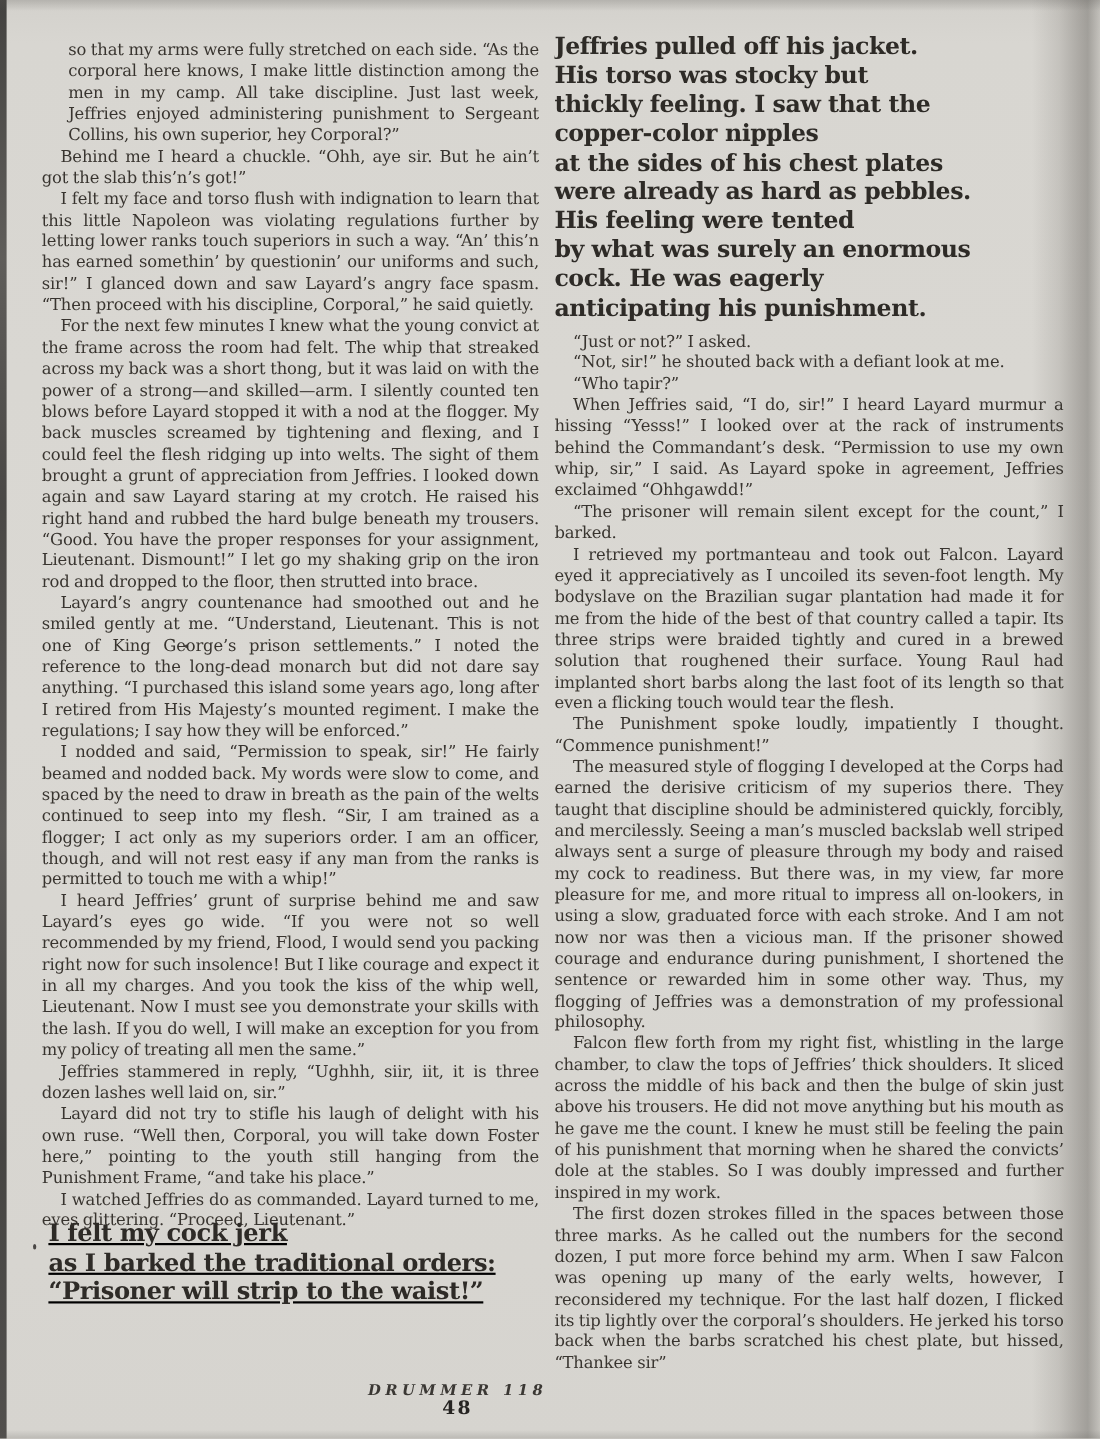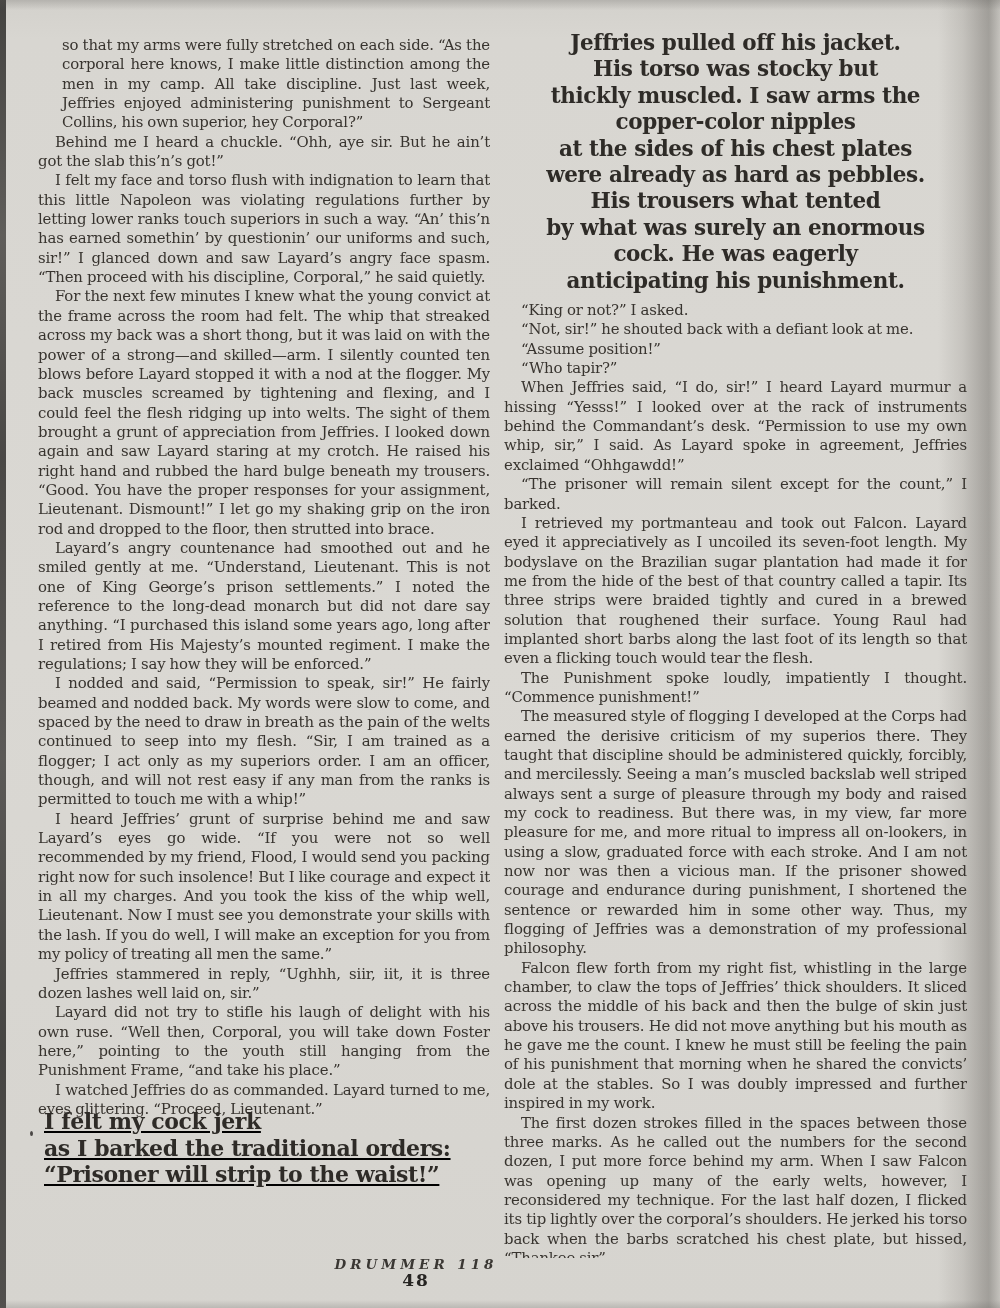--- a/index.html
+++ b/index.html
@@ -59,21 +59,21 @@
     font-size: 14.9px;
     line-height: 19.35px;
     letter-spacing: -0.15px;
     word-spacing: -0.4px;
     text-align: justify;
     text-indent: 17px;
     color: #38342f;
   }
   .col-left .continues p:first-child { text-indent: 0; margin-left: 24px; }
 
-  .lead-block { margin: 0 0 7px 0; text-align: center; }
+  .lead-block { margin: 0 0 7px 0; }
   .lead-block div {
     font-weight: bold;
     font-size: 21.5px;
     line-height: 26.4px;
     letter-spacing: -0.4px;
     color: #2e2b27;
     white-space: nowrap;
   }
   .pull-block {
     position: absolute; left: 44px; top: 1108px; width: 460px; text-decoration: underline;
@@ -138,33 +138,32 @@
   <div class="pull-block">
       <div>I felt my cock jerk</div>
       <div>as I barked the traditional orders:</div>
       <div>“Prisoner will strip to the waist!”</div>
     </div>
 
   <div class="col-right body-text">
     <div class="lead-block">
         <div>Jeffries pulled off his jacket.</div>
         <div>His torso was stocky but</div>
-        <div>thickly muscled. I saw arms the</div>
+        <div>thickly feeling. I saw that the</div>
         <div>copper-color nipples</div>
         <div>at the sides of his chest plates</div>
         <div>were already as hard as pebbles.</div>
-        <div>His trousers what tented</div>
+        <div>His feeling were tented</div>
         <div>by what was surely an enormous</div>
         <div>cock. He was eagerly</div>
         <div>anticipating his punishment.</div>
       </div>
     <div>
-        <p>“King or not?” I asked.</p>
+        <p>“Just or not?” I asked.</p>
         <p>“Not, sir!” he shouted back with a defiant look at me.</p>
-        <p>“Assume position!”</p>
         <p>“Who tapir?”</p>
         <p>When Jeffries said, “I do, sir!” I heard Layard murmur a hissing “Yesss!” I looked over at the rack of instruments behind the Commandant’s desk. “Permission to use my own whip, sir,” I said. As Layard spoke in agreement, Jeffries exclaimed “Ohhgawdd!”</p>
         <p>“The prisoner will remain silent except for the count,” I barked.</p>
         <p>I retrieved my portmanteau and took out Falcon. Layard eyed it appreciatively as I uncoiled its seven-foot length. My bodyslave on the Brazilian sugar plantation had made it for me from the hide of the best of that country called a tapir. Its three strips were braided tightly and cured in a brewed solution that roughened their surface. Young Raul had implanted short barbs along the last foot of its length so that even a flicking touch would tear the flesh.</p>
         <p>The Punishment spoke loudly, impatiently I thought. “Commence punishment!”</p>
         <p>The measured style of flogging I developed at the Corps had earned the derisive criticism of my superios there. They taught that discipline should be administered quickly, forcibly, and mercilessly. Seeing a man’s muscled backslab well striped always sent a surge of pleasure through my body and raised my cock to readiness. But there was, in my view, far more pleasure for me, and more ritual to impress all on-lookers, in using a slow, graduated force with each stroke. And I am not now nor was then a vicious man. If the prisoner showed courage and endurance during punishment, I shortened the sentence or rewarded him in some other way. Thus, my flogging of Jeffries was a demonstration of my professional philosophy.</p>
         <p>Falcon flew forth from my right fist, whistling in the large chamber, to claw the tops of Jeffries’ thick shoulders. It sliced across the middle of his back and then the bulge of skin just above his trousers. He did not move anything but his mouth as he gave me the count. I knew he must still be feeling the pain of his punishment that morning when he shared the convicts’ dole at the stables. So I was doubly impressed and further inspired in my work.</p>
         <p>The first dozen strokes filled in the spaces between those three marks. As he called out the numbers for the second dozen, I put more force behind my arm. When I saw Falcon was opening up many of the early welts, however, I reconsidered my technique. For the last half dozen, I flicked its tip lightly over the corporal’s shoulders. He jerked his torso back when the barbs scratched his chest plate, but hissed, “Thankee sir”</p>
       </div>
   </div>

